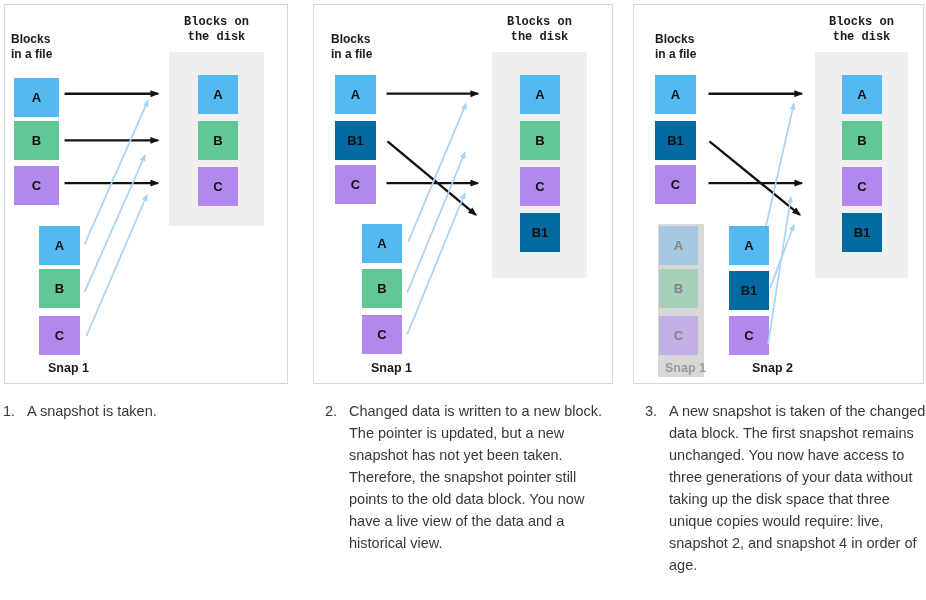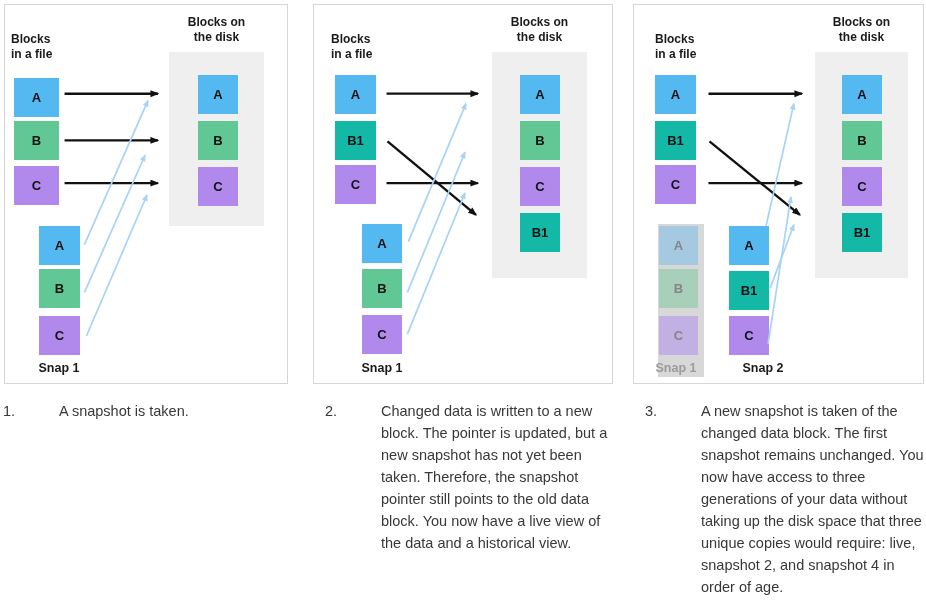--- a/index.html
+++ b/index.html
@@ -13,51 +13,51 @@
     border:1px solid #d7d7d7;box-sizing:border-box;
   }
   #panel-1{left:4px;width:284px;}
   #panel-2{left:313px;width:300px;}
   #panel-3{left:633px;width:291px;}
 
   .hdr{
     position:absolute;font-weight:bold;font-size:12px;line-height:15px;
     color:#1a1a1a;white-space:nowrap;
   }
-  .hdr.ctr{text-align:center;white-space:normal;}
+  .hdr.ctr{text-align:center;white-space:normal;font-family:Liberation Mono, monospace;}
 
   .diskbox{position:absolute;background:#efeff0;z-index:1;}
 
   .blk{
     position:absolute;height:39px;display:flex;align-items:center;justify-content:center;
     font-weight:bold;font-size:13px;color:#111;z-index:2;
   }
   .c-blue{background:#54b8f1;}
   .c-green{background:#61c795;}
   .c-purple{background:#b189ec;}
-  .c-pale{background:#14b8a6;}
+  .c-pale{background:#0369a1;}
   .f-blue{background:#a4c9e1;color:#858585;}
   .f-green{background:#a8cfba;color:#858585;}
   .f-purple{background:#c2b0e5;color:#858585;}
 
   .backdrop{position:absolute;background:#d8d8d8;z-index:1;}
 
   .snaplabel{
     position:absolute;font-weight:bold;font-size:12.5px;color:#1a1a1a;
-    text-align:center;width:60px;z-index:3;white-space:nowrap;
+    text-align:right;width:60px;z-index:3;white-space:nowrap;
   }
   .snaplabel.faded{color:#9b9b9b;}
 
   .arrows{position:absolute;left:0;top:0;width:100%;height:100%;z-index:4;pointer-events:none;}
 
   .caption{
     position:absolute;display:flex;color:#383838;font-size:14.5px;line-height:22px;
   }
   .caption .num{flex:0 0 24px;}
-  .caption .txt{flex:1 1 auto;margin-left:32px;}
+  .caption .txt{flex:1 1 auto;}
 </style>
 </head>
 <body>
 
 <svg width="0" height="0" style="position:absolute">
   <defs>
     <marker id="ah-black" markerUnits="userSpaceOnUse" markerWidth="9" markerHeight="8" refX="7.5" refY="3.5" orient="auto">
       <path d="M0,0 L9,3.5 L0,7 Z" fill="#111111"></path>
     </marker>
     <marker id="ah-blue" markerUnits="userSpaceOnUse" markerWidth="8" markerHeight="7" refX="6" refY="3" orient="auto">

